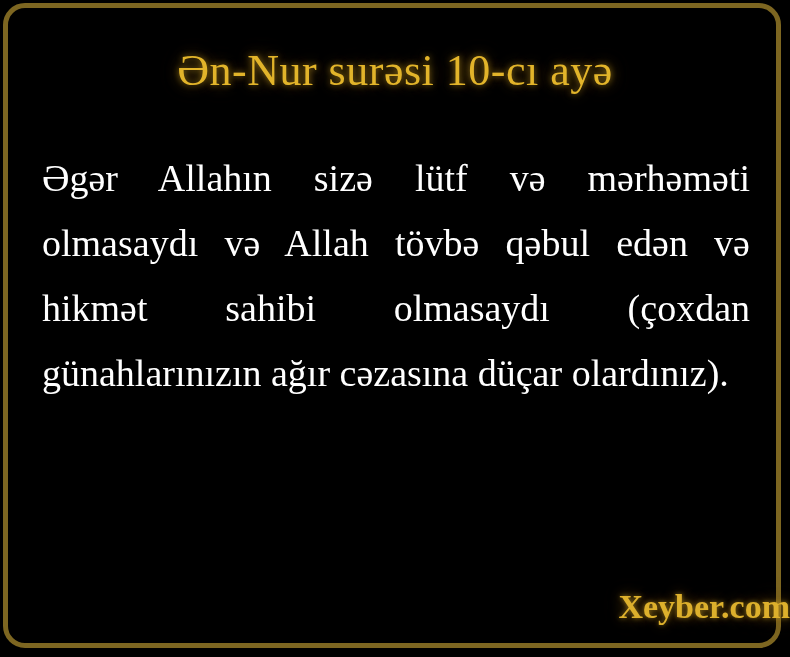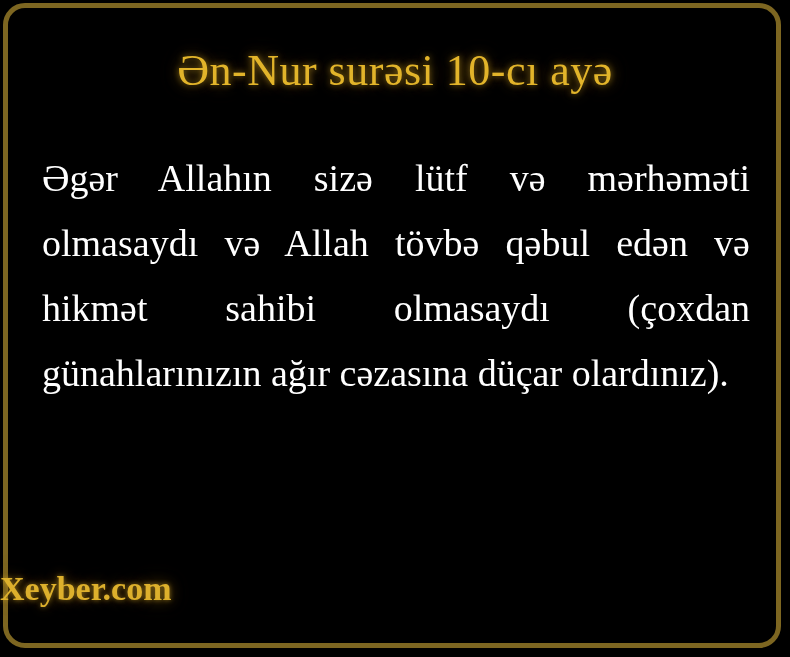--- a/index.html
+++ b/index.html
@@ -60,23 +60,23 @@
     color: #ffffff;
     font-family: "Liberation Serif", "DejaVu Serif", serif;
     font-size: 38px;
     font-weight: normal;
     line-height: 65px;
     word-spacing: 0px;
   }
   #footer {
     position: absolute;
     left: 0;
-    top: 570px;
+    top: 588px;
     width: 790px;
-    text-align: left;
+    text-align: right;
     font-family: "Liberation Serif", "DejaVu Serif", serif;
     font-size: 34px;
     font-weight: bold;
     color: #ddb02c;
     text-shadow:
       0 0 5px rgba(221,176,44,0.6),
       0 0 13px rgba(150,105,20,0.55),
       0 0 24px rgba(100,68,10,0.45);
     white-space: nowrap;
   }

